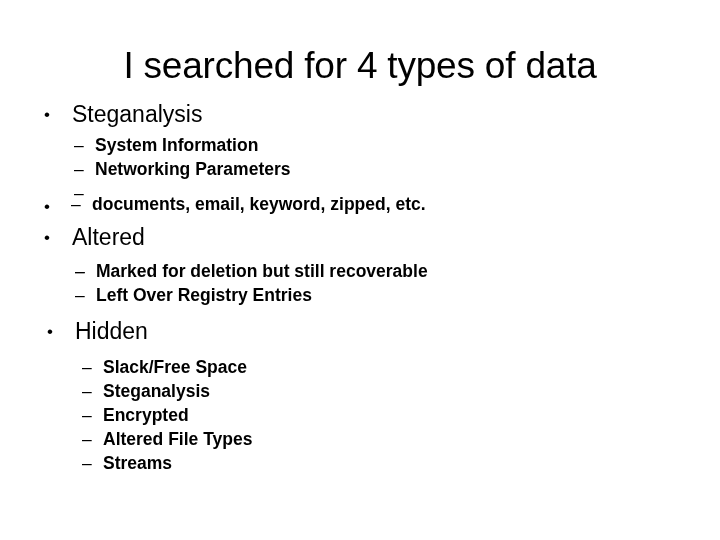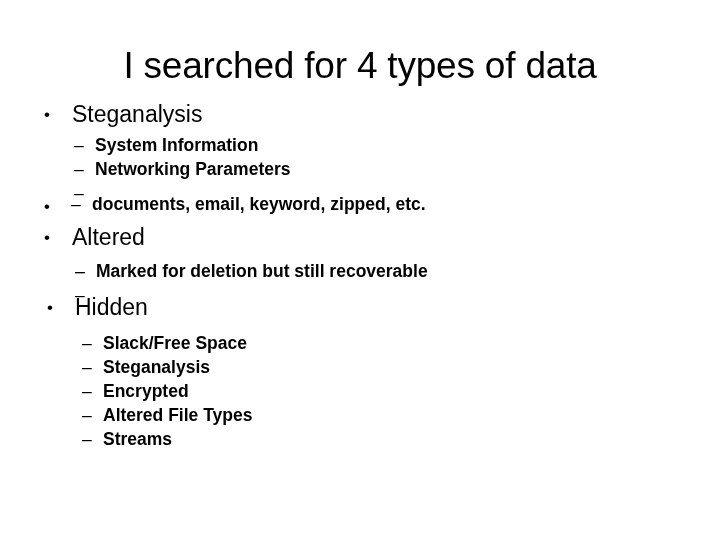--- a/index.html
+++ b/index.html
@@ -167,20 +167,21 @@
       <div class="subs">
         <div class="lvl2">
           <span class="marker">–</span>
         </div>
         <div class="lvl2">
           <span class="marker">–</span>
           <span class="txt">Marked for deletion but still recoverable</span>
         </div>
         <div class="lvl2">
           <span class="marker">–</span>
+          <span class="txt">Left Over Registry Entries</span>
         </div>
       </div>
     </div>
 
     <div class="group g-hidden">
       <div class="lvl1">
         <span class="marker">•</span>
         <span class="txt">Hidden</span>
       </div>
       <div class="subs">

